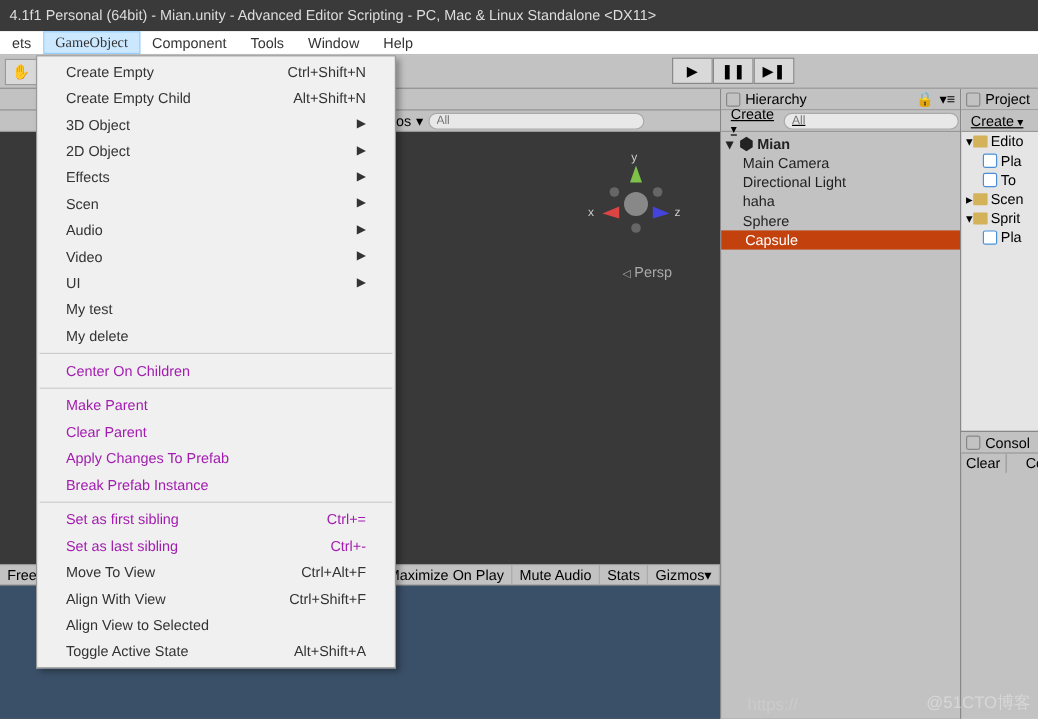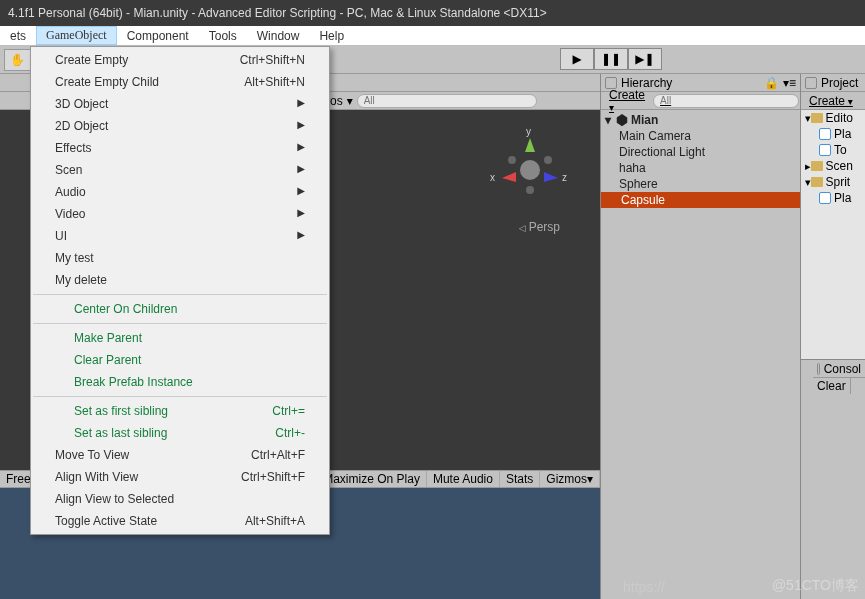--- a/index.html
+++ b/index.html
@@ -45,27 +45,27 @@
     .hier-item.root { padding-left: 4px; font-weight: bold; }
     .hier-item.selected { background: #c2410c; color: #fff; padding-left: 20px; }
     .foldout { width: 10px; display: inline-block; }
     .unity-icon { width: 14px; height: 14px; margin-right: 2px; }
     
     .project-panel { width: 65px; background: #e5e5e5; border-left: 1px solid #888; }
     .proj-item { padding: 1px 4px; font-size: 11px; display: flex; align-items: center; overflow: hidden; white-space: nowrap; }
     .folder-icon { width: 12px; height: 10px; background: #d4b25a; border-radius: 1px; margin-right: 3px; display: inline-block; flex-shrink: 0; }
     .script-icon { width: 12px; height: 12px; background: #fff; border: 1px solid #4a90d9; border-radius: 2px; margin-right: 3px; display: inline-block; flex-shrink: 0; }
     
-    .console-panel { position: absolute; right: 0; bottom: 0; width: 65px; height: 240px; background: #c2c2c2; border-left: 1px solid #888; border-top: 1px solid #888; padding-left: 12px; }
+    .console-panel { position: absolute; right: 0; bottom: 0; width: 65px; height: 240px; background: #c2c2c2; border-left: 1px solid #888; border-top: 1px solid #888; }
     .console-btns { display: flex; font-size: 10px; gap: 12px; }
     .console-btn { padding: 1px 4px; border-right: 1px solid #999; }
     
     .dropdown-menu { position: absolute; left: 30px; top: 46px; width: 300px; background: #f0f0f0; border: 1px solid #999; box-shadow: 3px 3px 5px rgba(0,0,0,0.3); z-index: 100; padding: 2px 0; }
     .menu-item { padding: 4px 24px 4px 24px; display: flex; justify-content: space-between; align-items: flex-start; color: #333; gap: 12px; }
-    .menu-item.disabled { color: #15803d; margin-left: 19px; }
+    .menu-item.disabled { color: #a21caf; }
     .menu-sep { height: 1px; background: #ccc; margin: 3px 2px; }
     .submenu-arrow { font-size: 10px; }
     .highlight-box { position: absolute; border: 1px solid #e04040; pointer-events: none; }
     
     .watermark { position: absolute; right: 6px; bottom: 4px; color: rgba(255,255,255,0.35); font-size: 14px; }
     .watermark2 { position: absolute; right: 200px; bottom: 4px; color: rgba(255,255,255,0.15); font-size: 14px; }
   </style>
 </head>
 <body>
 
@@ -254,20 +254,23 @@
       <span>Center On Children</span>
     </div>
   <div class="menu-sep"></div>
   <div class="menu-item disabled">
       <span>Make Parent</span>
     </div>
   <div class="menu-item disabled">
       <span>Clear Parent</span>
     </div>
   <div class="menu-item disabled">
+      <span>Apply Changes To Prefab</span>
+    </div>
+  <div class="menu-item disabled">
       <span>Break Prefab Instance</span>
     </div>
   <div class="menu-sep"></div>
   <div class="menu-item disabled">
       <span>Set as first sibling</span>
       <span>Ctrl+=</span>
     </div>
   <div class="menu-item disabled">
       <span>Set as last sibling</span>
       <span>Ctrl+-</span>

